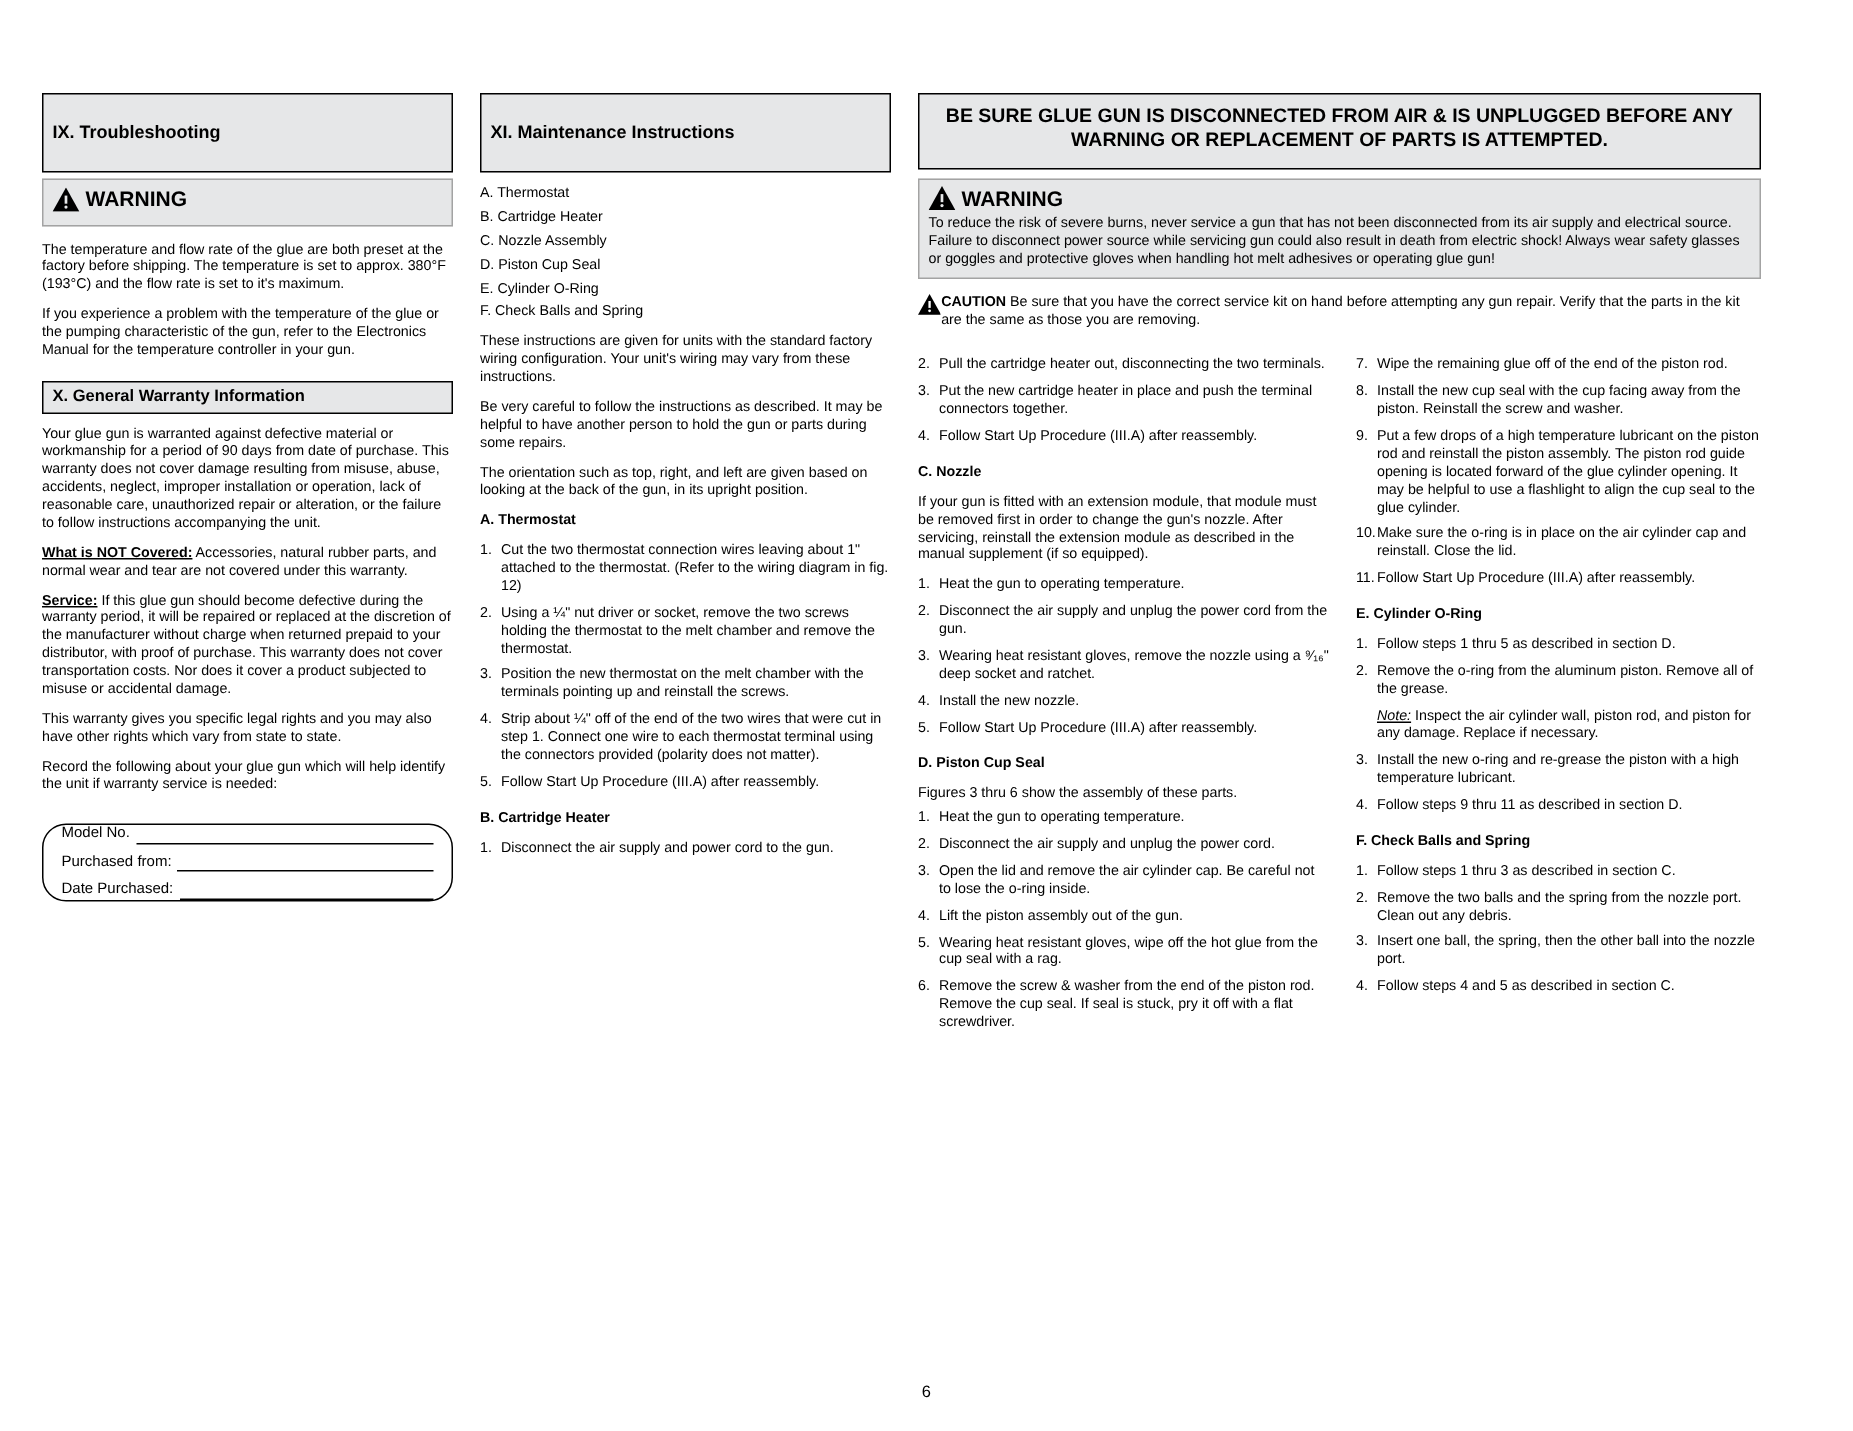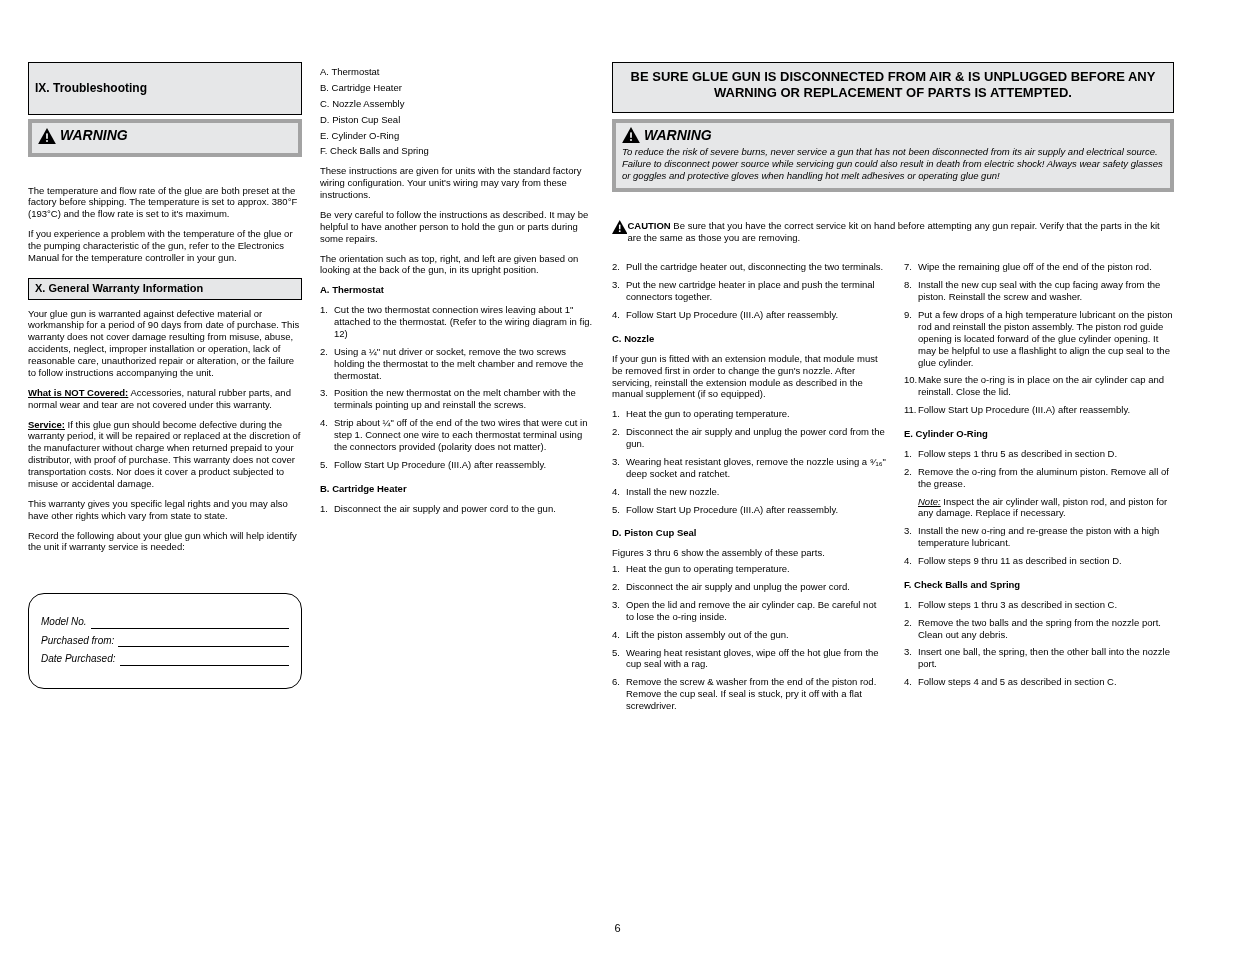--- a/index.html
+++ b/index.html
@@ -36,25 +36,24 @@
     background: #e6e7e8;
     border: 1px solid #000;
     padding: 6px 8px 10px 8px;
     font-size: 13px;
     font-weight: bold;
     text-align: center;
     margin-bottom: 6px;
   }
   .warning-box {
     background: #e6e7e8;
-    border: 4px solid #a3a3a3;
+    border: 1px solid #a3a3a3;
     padding: 4px 6px 6px 6px;
-    margin-bottom: 28px;
+    margin-bottom: 10px;
     font-size: 9.5px;
-    font-style: italic;
   }
   .warning-head {
     display: flex;
     align-items: center;
     gap: 4px;
     font-weight: bold;
     font-size: 14px;
     margin-bottom: 2px;
   }
   .warn-icon {
@@ -78,24 +77,23 @@
     gap: 0;
     font-size: 9.5px;
     margin-bottom: 8px;
   }
   .caution-inline .label { font-weight: bold; white-space: nowrap; }
   .line-item { margin-top: 4px; font-size: 9.5px; }
 
   .record-card {
     border: 1px solid #000;
     border-radius: 16px;
-    padding: 22px 12px;
-    margin-top: 32px;
+    padding: 0 12px;
+    margin-top: 12px;
     font-size: 10px;
-    font-style: italic;
   }
   .record-row { display: flex; align-items: flex-end; margin-bottom: 6px; }
   .record-label { white-space: nowrap; margin-right: 4px; }
   .record-blank { flex: 1; border-bottom: 1px solid #000; height: 10px; }
 
   .col34wrap { display: flex; flex-direction: column; width: 562px; flex: 0 0 562px; justify-content: flex-end; }
   .twoCol { display: flex; gap: 18px; margin-top: 10px; }
 
   .page-number { position: absolute; bottom: 18px; left: 50%; transform: translateX(-50%); font-size: 11px; }
 
@@ -149,20 +147,21 @@
         <span class="record-blank"></span>
       </div>
       <div class="record-row" style="margin-bottom:0">
         <span class="record-label">Date Purchased:</span>
         <span class="record-blank"></span>
       </div>
     </div>
   </div>
 
   <div class="col col2">
+    <div class="header-box">XI. Maintenance Instructions</div>
     <div>
       <div class="line-item">A. Thermostat</div>
       <div class="line-item">B. Cartridge Heater</div>
       <div class="line-item">C. Nozzle Assembly</div>
       <div class="line-item">D. Piston Cup Seal</div>
       <div class="line-item">E. Cylinder O-Ring</div>
       <div class="line-item">F. Check Balls and Spring</div>
     </div>
     <p class="para" style="margin-top:8px">These instructions are given for units with the standard factory wiring configuration. Your unit's wiring may vary from these instructions.</p>
     <p class="para">Be very careful to follow the instructions as described. It may be helpful to have another person to hold the gun or parts during some repairs.</p>

